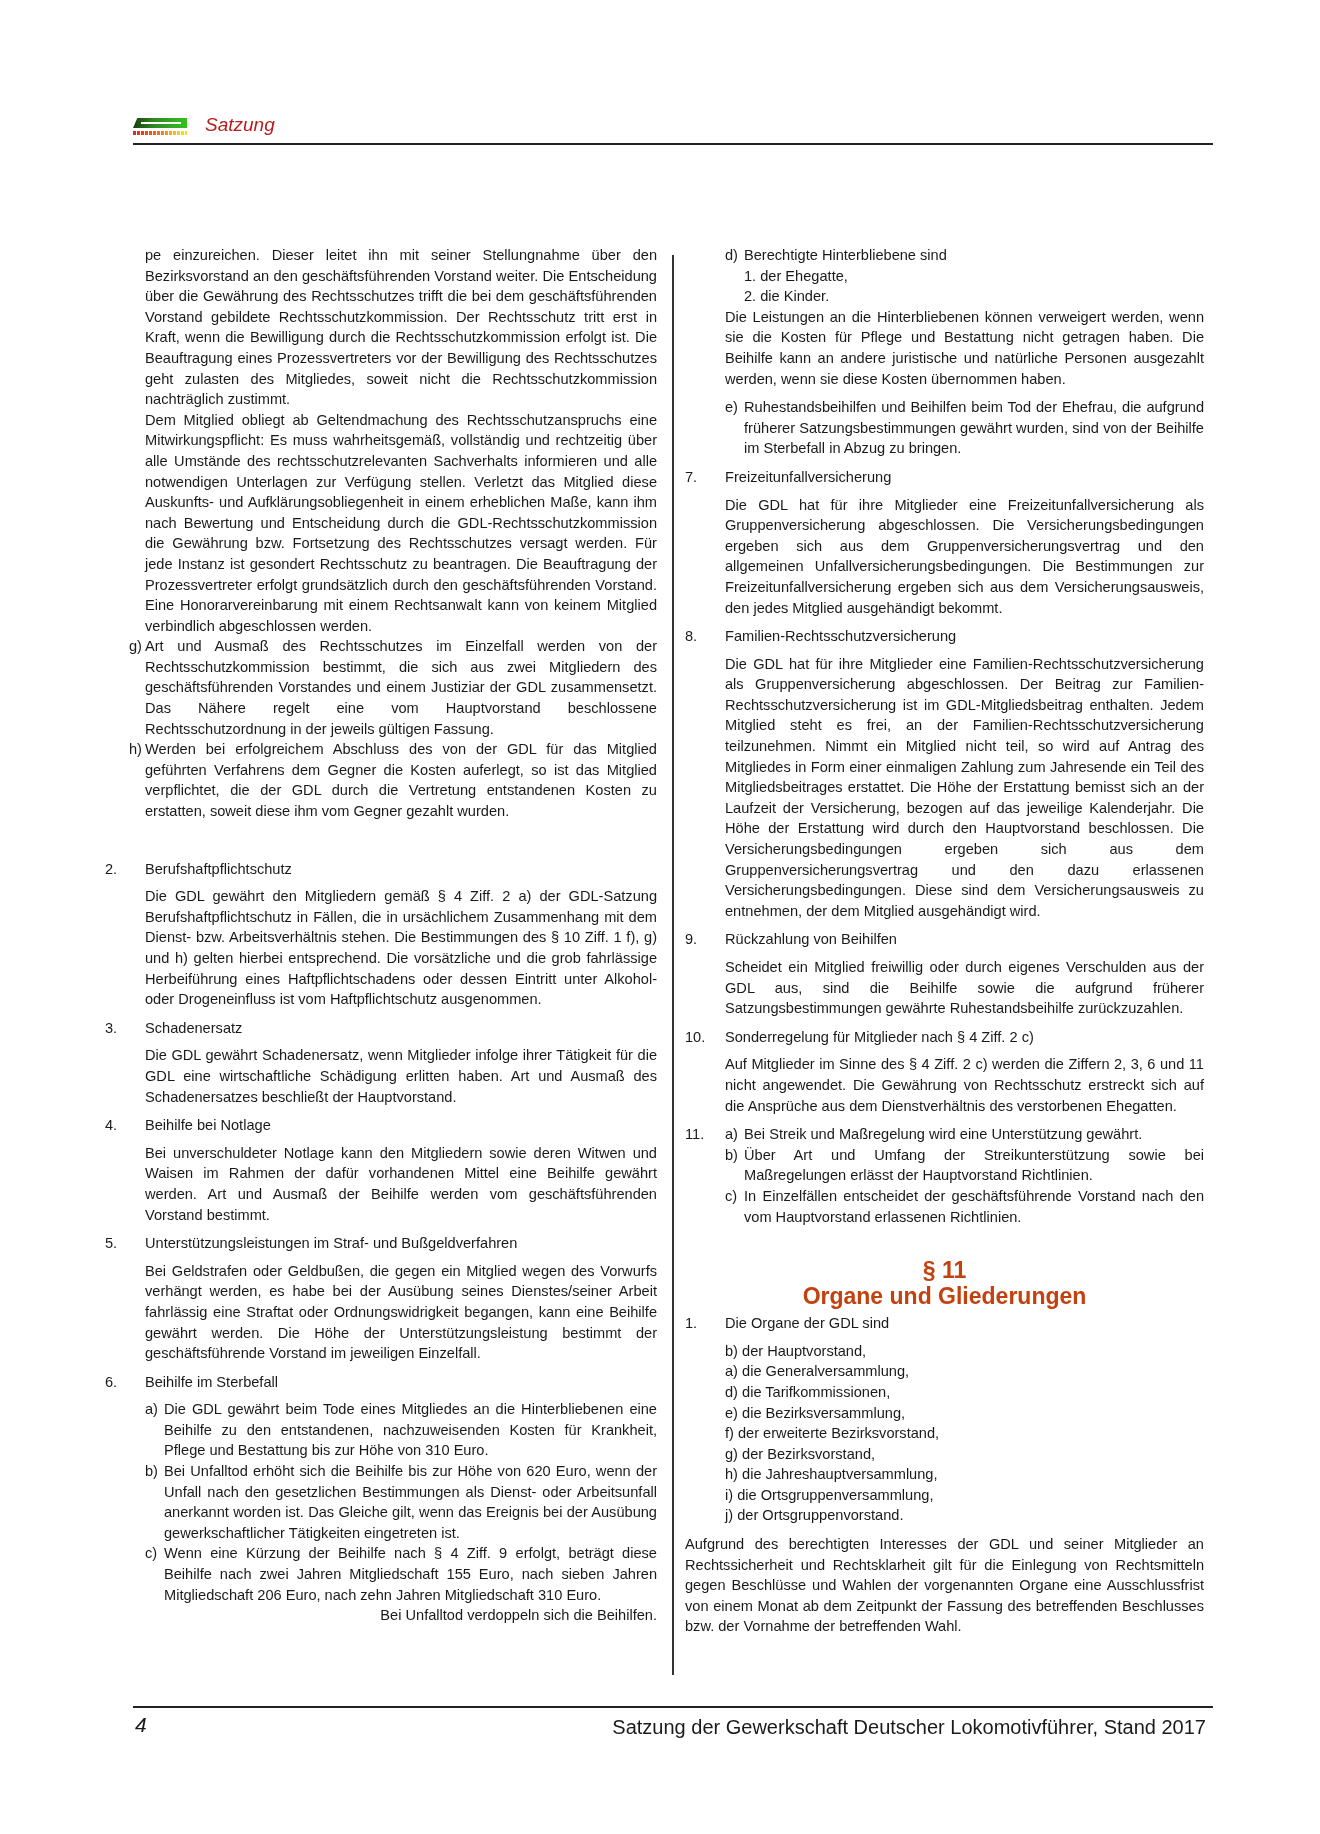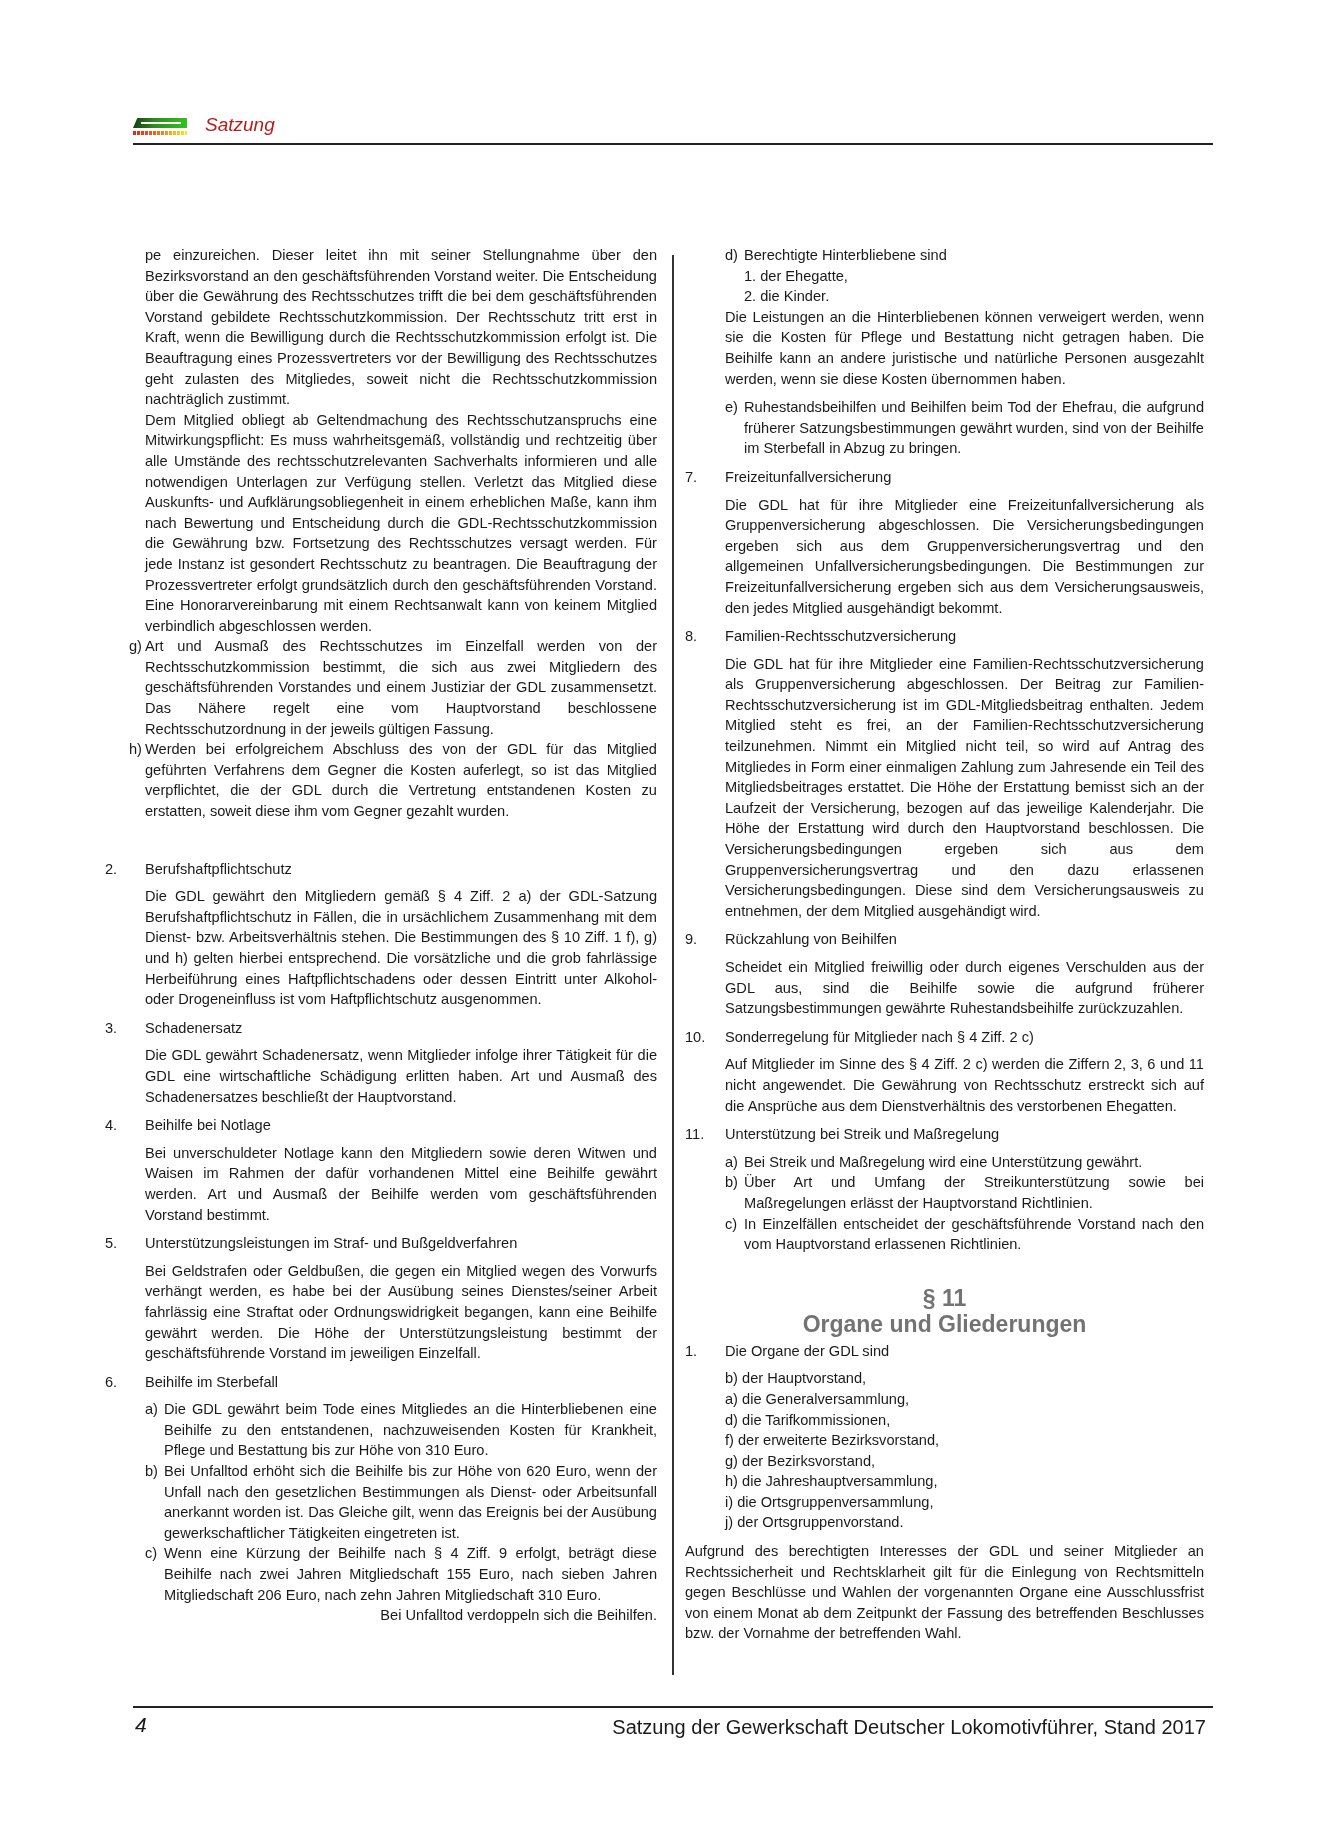--- a/index.html
+++ b/index.html
@@ -20,21 +20,21 @@
   p { margin:0; text-align:justify; }
   .sub { position:relative; padding-left:19px; text-align:justify; }
   .sub .lbl { position:absolute; left:0; top:0; }
   .item { position:relative; padding-left:40px; margin-top:8px; }
   .item .num { position:absolute; left:0; top:0; }
   .item .title { margin-bottom:7px; }
   .plain { text-align:right; }
   .gap { height:8px; }
   .biggap { height:29px; }
 
-  .section-head { text-align:center; color:#737373; font-weight:bold; font-size:23px; line-height:26px; margin:30px 0 4px 0; }
+  .section-head { text-align:center; color:#c2410c; font-weight:bold; font-size:23px; line-height:26px; margin:30px 0 4px 0; }
   .footer-rule { position:absolute; left:133px; top:1706px; width:1080px; height:2px; background:#222; }
   .page-num { position:absolute; left:135px; top:1713px; font-size:21px; font-style:italic; }
   .footer-text { position:absolute; right:114px; top:1716px; font-size:20px; }
 </style>
 </head>
 <body>
 
 <div class="header">
   <div class="logo">
     <div class="bar"></div>
@@ -124,38 +124,38 @@
     <div class="title">Rückzahlung von Beihilfen</div>
     <p>Scheidet ein Mitglied freiwillig oder durch eigenes Verschulden aus der GDL aus, sind die Beihilfe sowie die aufgrund früherer Satzungsbestimmungen gewährte Ruhestandsbeihilfe zurückzuzahlen.</p>
   </div>
   <div class="item">
     <span class="num">10.</span>
     <div class="title">Sonderregelung für Mitglieder nach § 4 Ziff. 2 c)</div>
     <p>Auf Mitglieder im Sinne des § 4 Ziff. 2 c) werden die Ziffern 2, 3, 6 und 11 nicht angewendet. Die Gewährung von Rechtsschutz erstreckt sich auf die Ansprüche aus dem Dienstverhältnis des verstorbenen Ehegatten.</p>
   </div>
   <div class="item">
     <span class="num">11.</span>
-    <div class="title">Unterstützung bei Streik und Maßregelung</div>
     <div class="sub"><span class="lbl">a)</span><span>Bei Streik und Maßregelung wird eine Unterstützung gewährt.</span></div>
     <div class="sub"><span class="lbl">b)</span><span>Über Art und Umfang der Streikunterstützung sowie bei Maßregelungen erlässt der Hauptvorstand Richtlinien.</span></div>
     <div class="sub"><span class="lbl">c)</span><span>In Einzelfällen entscheidet der geschäftsführende Vorstand nach den vom Hauptvorstand erlassenen Richtlinien.</span></div>
   </div>
 
   <div class="section-head">
     <div>§ 11</div>
     <div>Organe und Gliederungen</div>
   </div>
 
   <div class="item" style="margin-top:0;">
     <span class="num">1.</span>
     <div class="title">Die Organe der GDL sind</div>
     <div>
       <div>b) der Hauptvorstand,</div>
       <div>a) die Generalversammlung,</div>
       <div>d) die Tarifkommissionen,</div>
+      <div>e) die Bezirksversammlung,</div>
       <div>f) der erweiterte Bezirksvorstand,</div>
       <div>g) der Bezirksvorstand,</div>
       <div>h) die Jahreshauptversammlung,</div>
       <div>i) die Ortsgruppenversammlung,</div>
       <div>j) der Ortsgruppenvorstand.</div>
     </div>
   </div>
   <div class="gap"></div>
   <p>Aufgrund des berechtigten Interesses der GDL und seiner Mitglieder an Rechtssicherheit und Rechtsklarheit gilt für die Einlegung von Rechtsmitteln gegen Beschlüsse und Wahlen der vorgenannten Organe eine Ausschlussfrist von einem Monat ab dem Zeitpunkt der Fassung des betreffenden Beschlusses bzw. der Vornahme der betreffenden Wahl.</p>
 </div>

